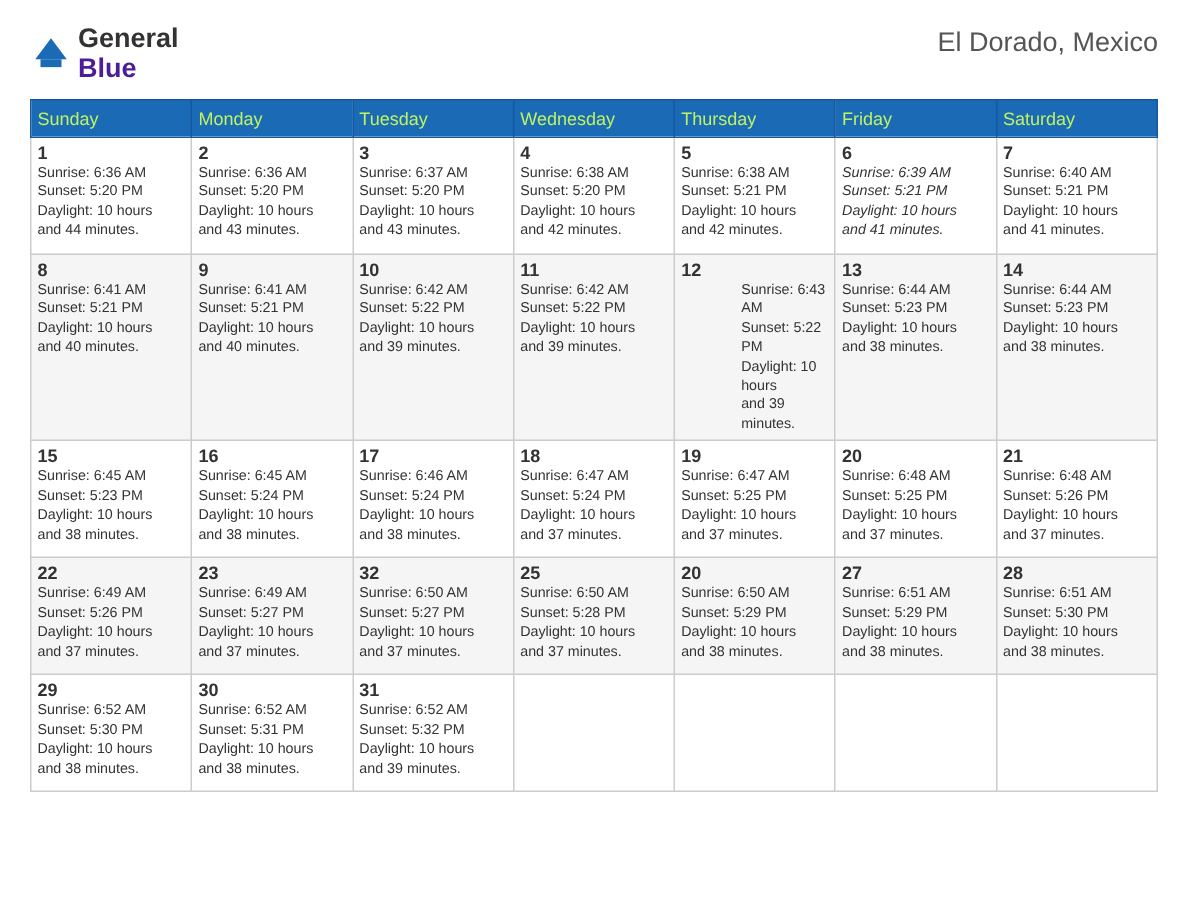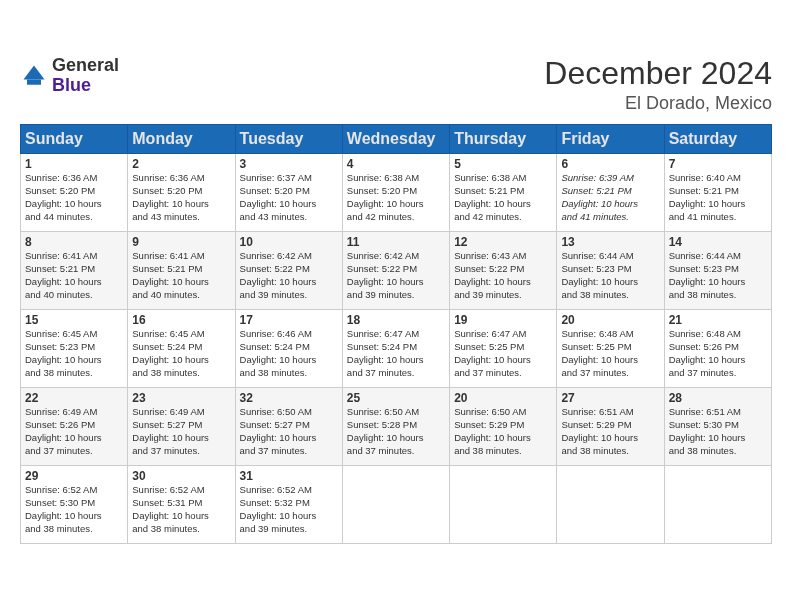--- a/index.html
+++ b/index.html
@@ -14,21 +14,20 @@
       width: 792px;
       min-height: 612px;
       padding: 16px 20px 10px 20px;
       background: #fff;
     }
     .header {
       display: flex;
       justify-content: space-between;
       align-items: flex-start;
       margin-bottom: 10px;
-      margin-top: 40px;
     }
     .logo {
       display: flex;
       align-items: center;
       gap: 4px;
     }
     .logo-text {
       font-size: 18px;
       font-weight: bold;
       line-height: 1.1;
@@ -53,25 +52,25 @@
       color: #555;
       margin-top: 2px;
     }
     .calendar {
       width: 100%;
       border-collapse: collapse;
       font-size: 10.5px;
     }
     .calendar th {
       background: #1a6ab5;
-      color: #e5e5e5;
+      color: #bef264;
       padding: 5px 4px;
       text-align: left;
-      font-weight: bold;
-      font-size: 16px;
+      font-weight: normal;
+      font-size: 12px;
       border: 1px solid #1558a0;
     }
     .calendar td {
       border: 1px solid #ccc;
       vertical-align: top;
       padding: 3px 4px;
       width: calc(100% / 7);
       height: 78px;
       background: #fff;
     }
@@ -103,21 +102,20 @@
       <svg class="logo-icon" viewBox="0 0 32 32">
         <polygon points="16,4 28,20 4,20" fill="#1a6ab5"></polygon>
         <rect x="8" y="20" width="16" height="6" fill="#1a6ab5"></rect>
       </svg>
       <div class="logo-text">
         <span class="general">General</span>
         <span class="blue">Blue</span>
       </div>
     </div>
     <div class="title-area">
-      <div class="month-title">December 2024</div>
       <div class="location">El Dorado, Mexico</div>
     </div>
   </div>
 
   <table class="calendar">
     <thead>
       <tr>
         <th>Sunday</th>
         <th>Monday</th>
         <th>Tuesday</th>
@@ -203,21 +201,21 @@
           </td>
           <td>
             <span class="day-num">11</span>
             <div class="day-info" style="white-space: pre-line;">Sunrise: 6:42 AM
 Sunset: 5:22 PM
 Daylight: 10 hours
 and 39 minutes.</div>
           </td>
           <td>
             <span class="day-num">12</span>
-            <div class="day-info" style="white-space: pre-line;">Sunrise: 6:43 AM
+            <div class="day-info" style="white-space: pre-line; margin-left: 40px;">Sunrise: 6:43 AM
 Sunset: 5:22 PM
 Daylight: 10 hours
 and 39 minutes.</div>
           </td>
           <td>
             <span class="day-num">13</span>
             <div class="day-info" style="white-space: pre-line;">Sunrise: 6:44 AM
 Sunset: 5:23 PM
 Daylight: 10 hours
 and 38 minutes.</div>

